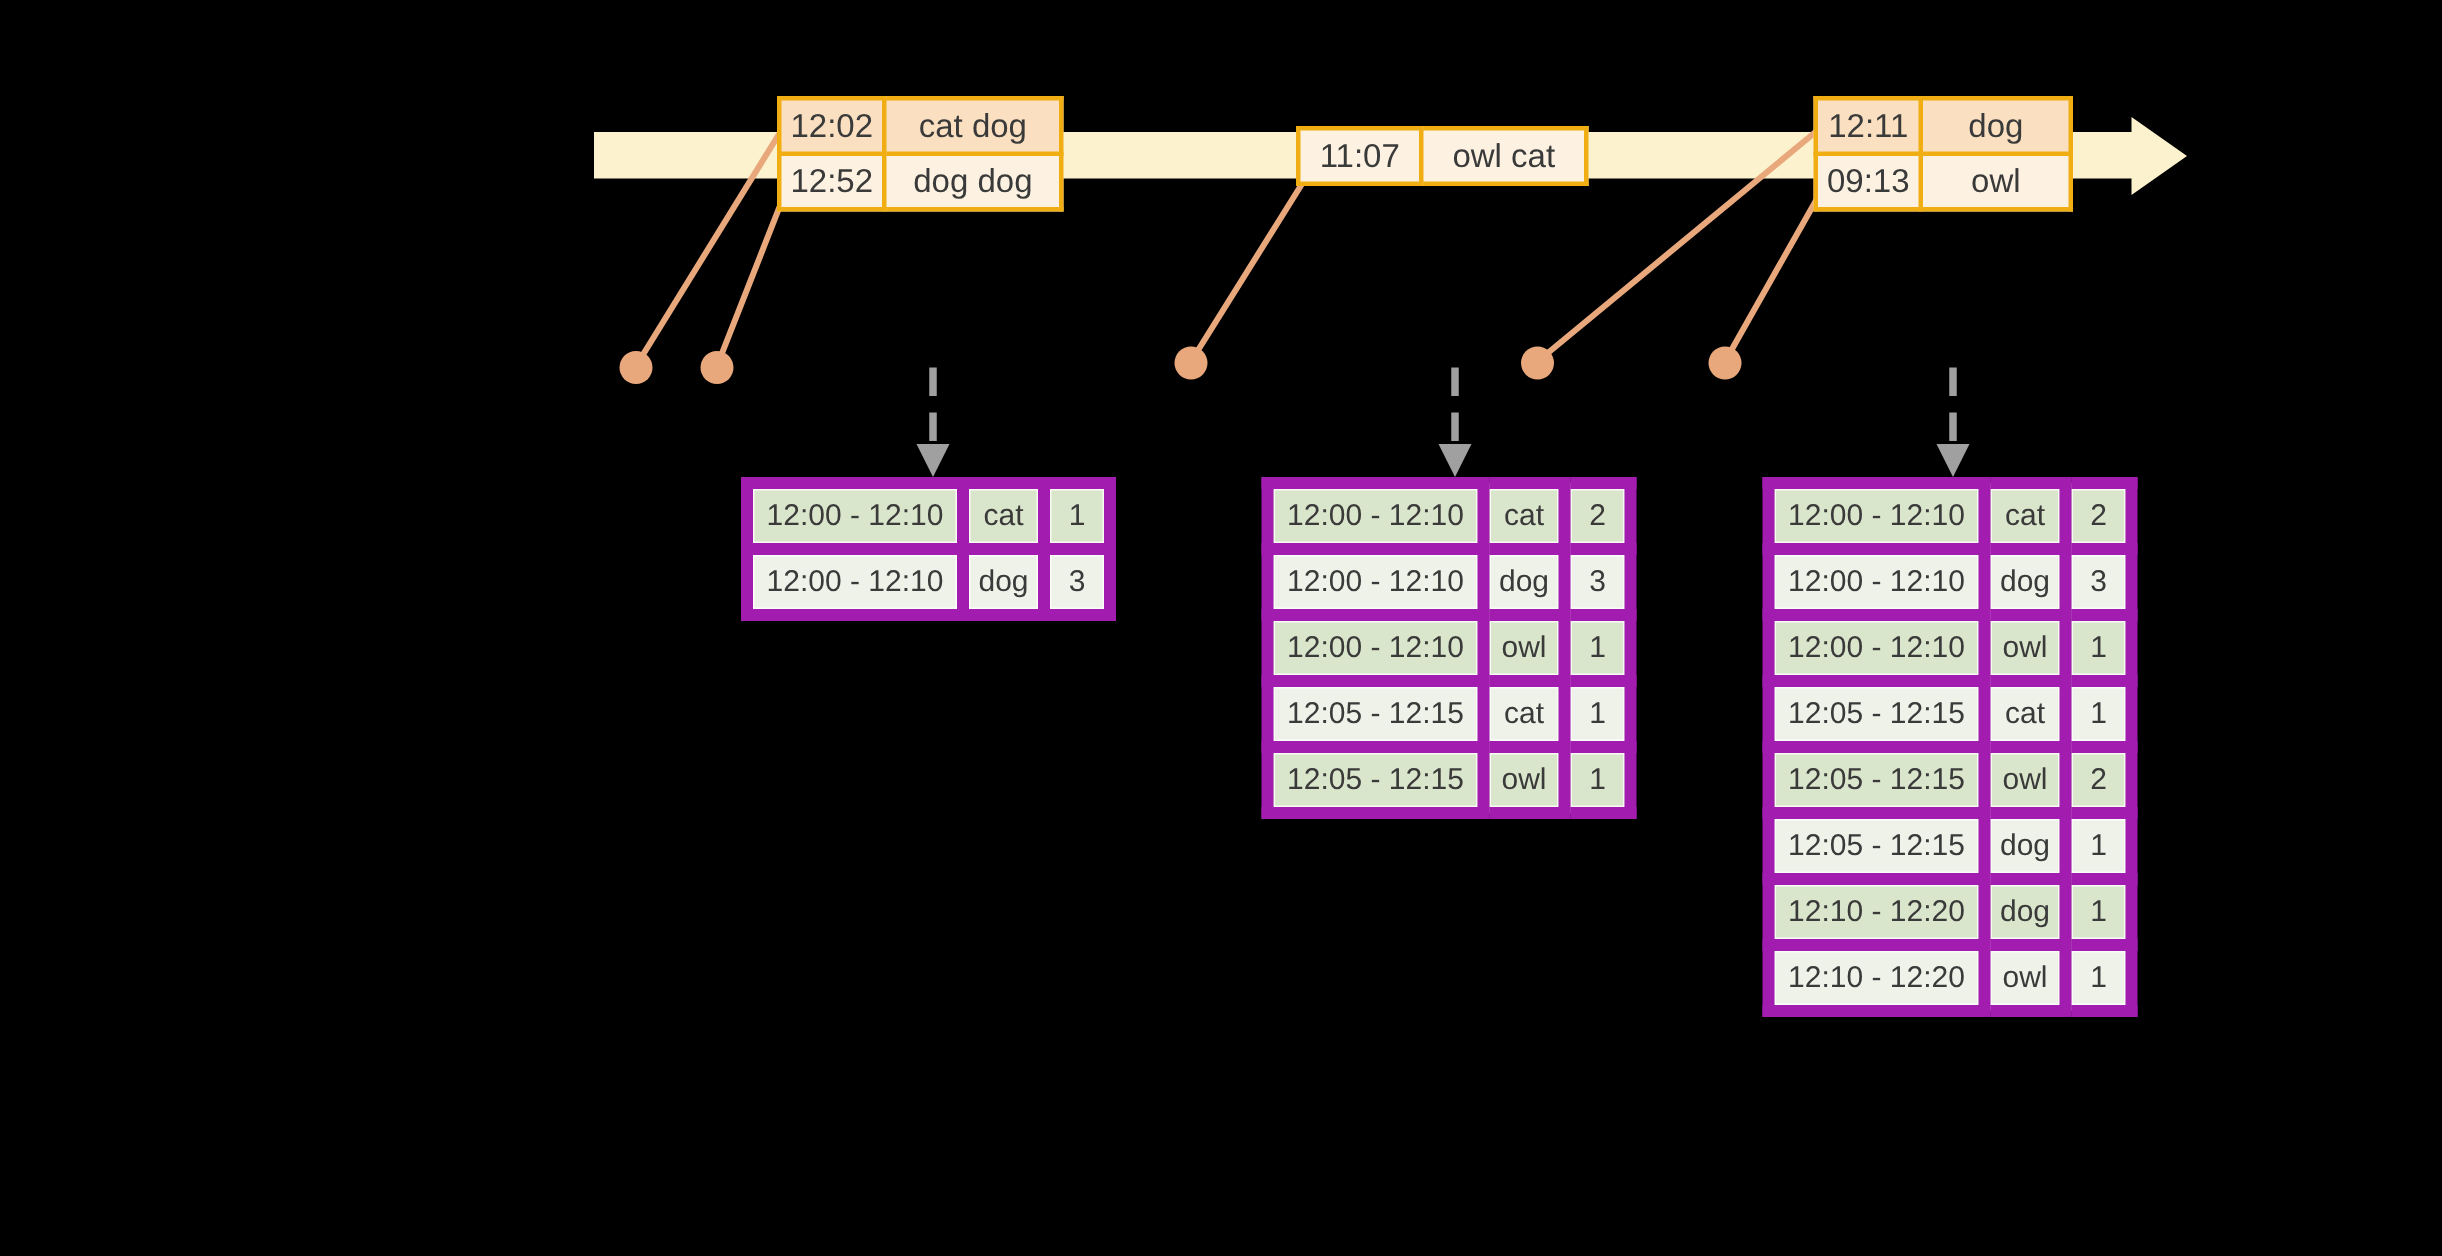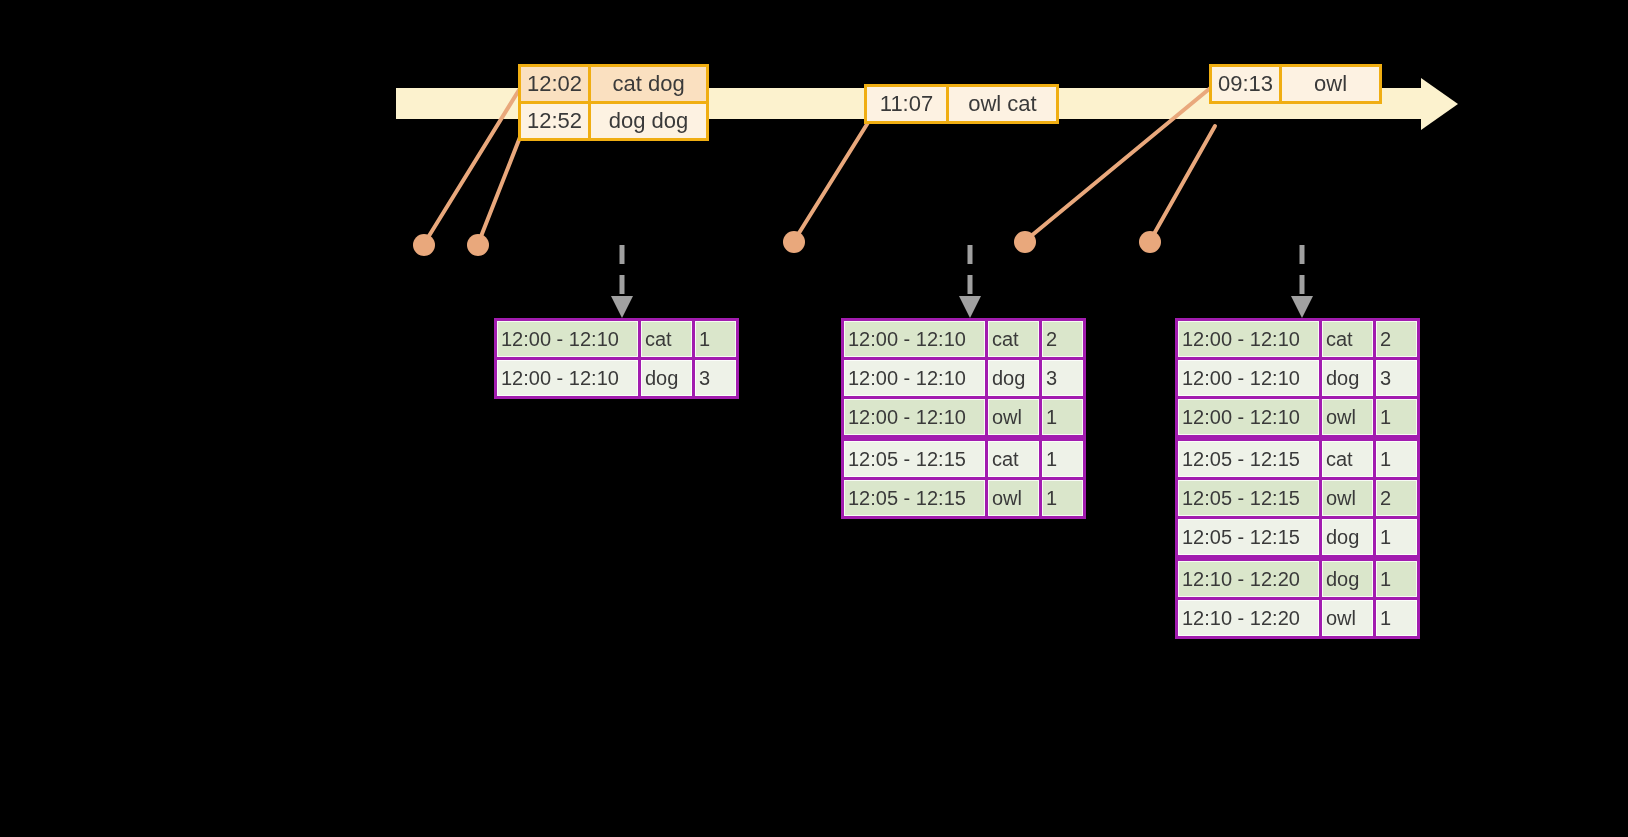--- a/index.html
+++ b/index.html
@@ -37,22 +37,23 @@
   #etable3 { left: 1209px; top: 64px; }
 
   
   table.rtable {
     position: absolute;
     border-collapse: collapse;
     table-layout: fixed;
     font-size: 20px;
   }
   table.rtable td {
-    border: 3px solid #a21caf;
+    border: 8px solid #a21caf;
     box-shadow: inset 0 0 0 1px rgba(255,255,255,0.8);
+    text-align: center;
     vertical-align: middle;
     height: 36px;
     padding: 0 4px;
     white-space: nowrap;
   }
   table.rtable tr.dark td  { background: #dae6cb; }
   table.rtable tr.light td { background: #eef2e8; }
   table.rtable tr.group-start td { border-top-width: 6px; }
   #rtable1 { left: 494px;  top: 318px; }
   #rtable2 { left: 841px;  top: 318px; }
@@ -123,20 +124,24 @@
     </tr>
   </tbody>
     </table>
 
   <table class="etable" id="etable3">
     <colgroup>
         <col style="width:66px">
         <col style="width:100px">
       </colgroup>
     <tbody>
+        <tr class="peach">
+      <td>12:11</td>
+      <td>dog</td>
+    </tr>
     <tr class="cream">
       <td>09:13</td>
       <td>owl</td>
     </tr>
   </tbody>
     </table>
 
   <table class="rtable" id="rtable1">
     <colgroup>
         <col style="width:144px">

